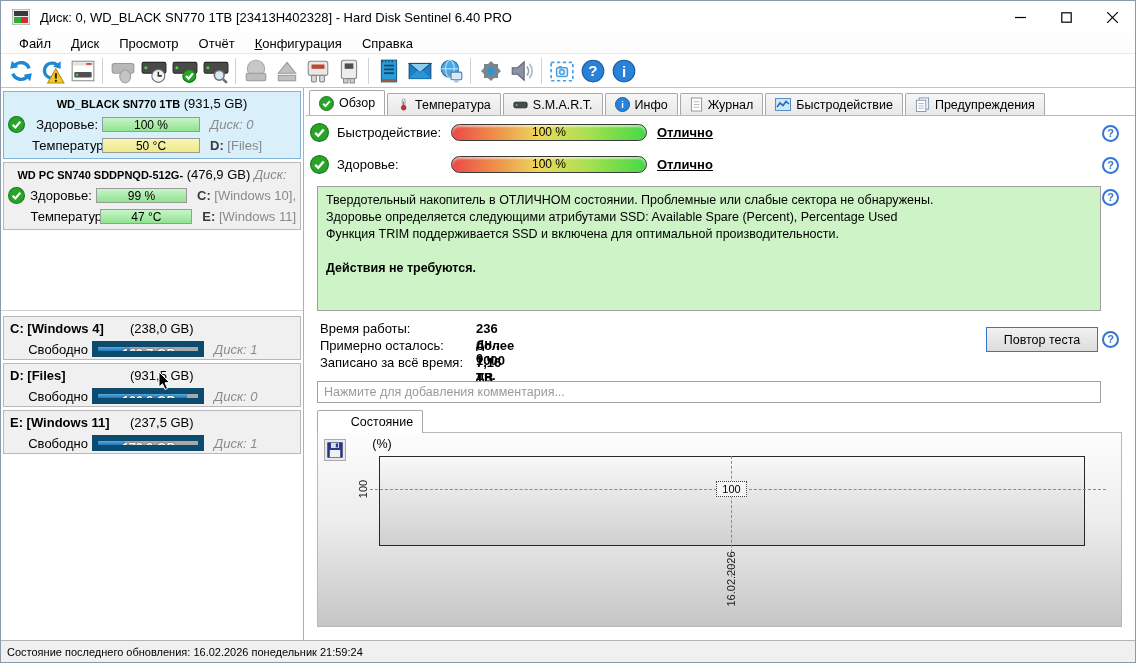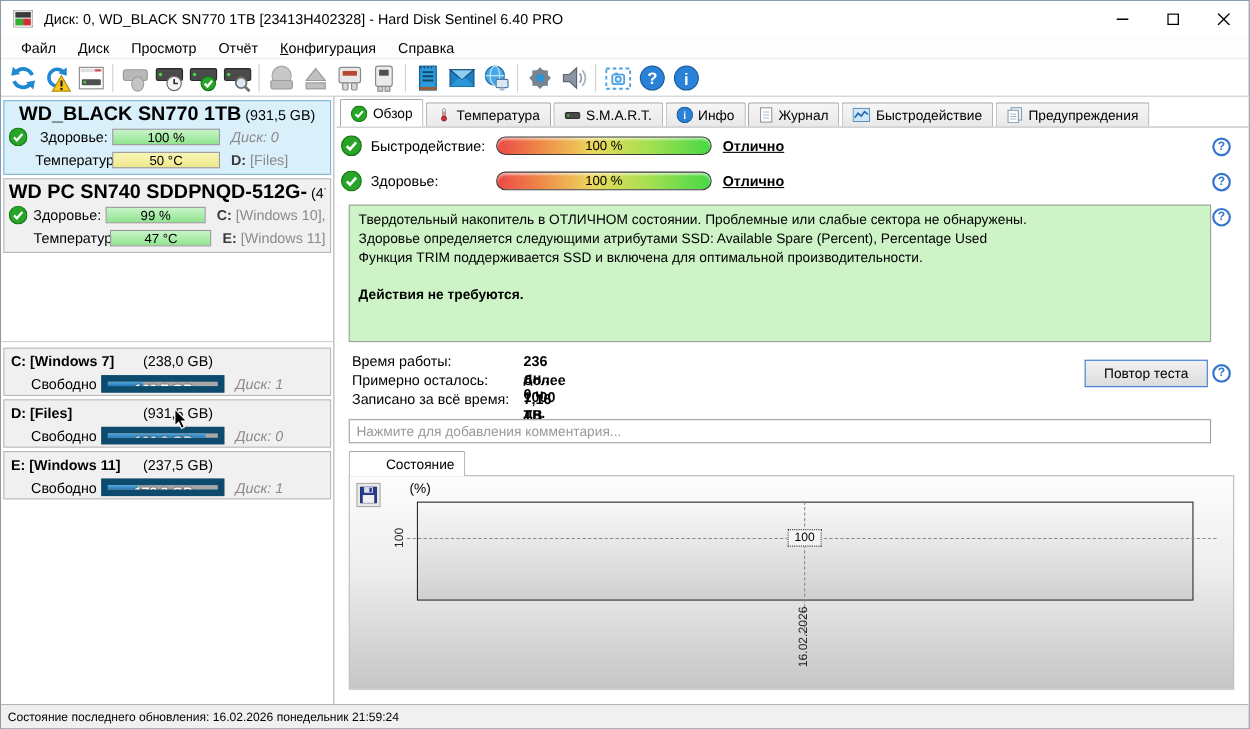--- a/index.html
+++ b/index.html
@@ -23,21 +23,21 @@
   
   .toolbar { position:absolute; left:0; top:53px; width:100%; height:34px; background:#fff; border-bottom:1px solid #c4c4c4; display:flex; align-items:center; padding-left:4px; }
   .tb-btn { width:31px; height:29px; display:flex; align-items:center; justify-content:center; }
   .tb-sep { width:1px; height:26px; background:#d0d0d0; margin:0 4px; }
 
   
   .sidebar { position:absolute; left:0; top:87px; width:303px; height:554px; background:#fff; border-right:1px solid #b0b0b0; }
   .disk-card { position:relative; margin:3px 2px 0 2px; border:1px solid #b8b8b8; background:#f0f0f0; height:68px; padding:1px 4px; overflow:hidden; }
   .disk-card.selected { background:#d9effa; border-color:#7fb4d6; }
   .card-title { text-align:center; height:21px; line-height:21px; white-space:nowrap; overflow:hidden; }
-  .card-title b { font-size:18px; }
+  .card-title b { font-size:11px; }
   .gray-it { color:#8a8a8a; font-style:italic; }
   .drow { display:flex; align-items:center; height:21px; }
   .drow .ric { width:24px; display:flex; justify-content:flex-start; }
   .drow .rlabel { width:66px; text-align:right; margin-right:4px; white-space:nowrap; }
   .mini-bar { width:98px; height:15px; border:1px solid #9a9a9a; text-align:center; font-size:12px; line-height:14px; }
   .bar-green { background:linear-gradient(180deg,#c9f4c9,#8fe48f); }
   .bar-yellow { background:linear-gradient(180deg,#f8f5b8,#efe98a); }
   .drow .rside { margin-left:10px; white-space:nowrap; }
   .drive-b { font-weight:bold; color:#3a3a3a; }
   .part-label { color:#8a8a8a; }
@@ -337,21 +337,21 @@
         <span class="rlabel">Температура:</span>
         <span class="mini-bar bar-green">47 °C</span>
         <span class="rside"><span class="drive-b">E:</span> <span class="part-label">[Windows 11]</span></span>
       </div>
     </div>
 
     <div class="side-divider" style="margin-top:80px;"></div>
 
     <div class="part-card">
       <div class="prow1">
-        <span class="pname">C: [Windows 7]</span>
+        <span class="pname">C: [Windows 4]</span>
         <span>(238,0 GB)</span>
       </div>
       <div class="prow2">
         <span class="flabel">Свободно</span>
         <span class="free-bar">
           <span class="free-fill" style="width: 32%;"></span>
           <span class="free-text">162,7 GB</span>
         </span>
         <span class="pdisk gray-it">Диск: 1</span>
       </div>

